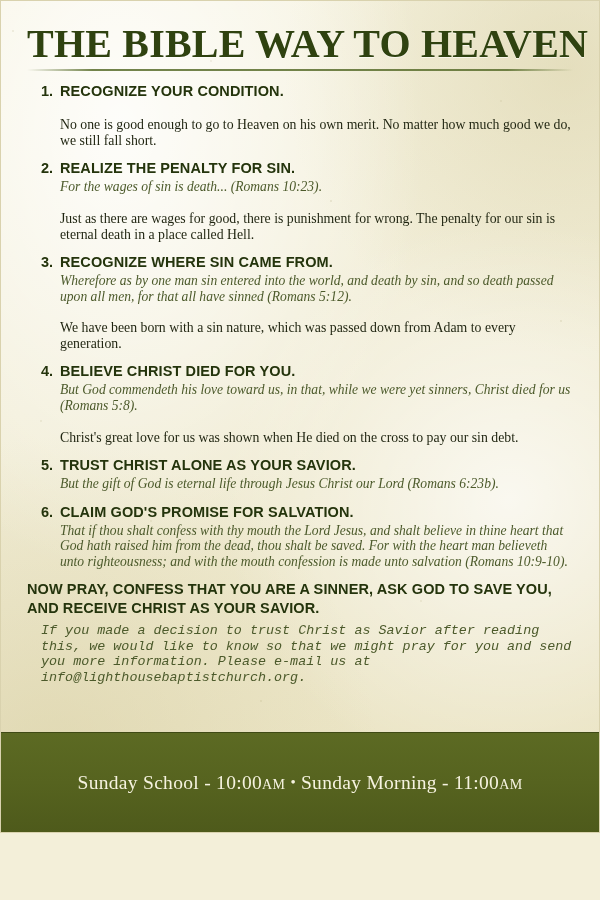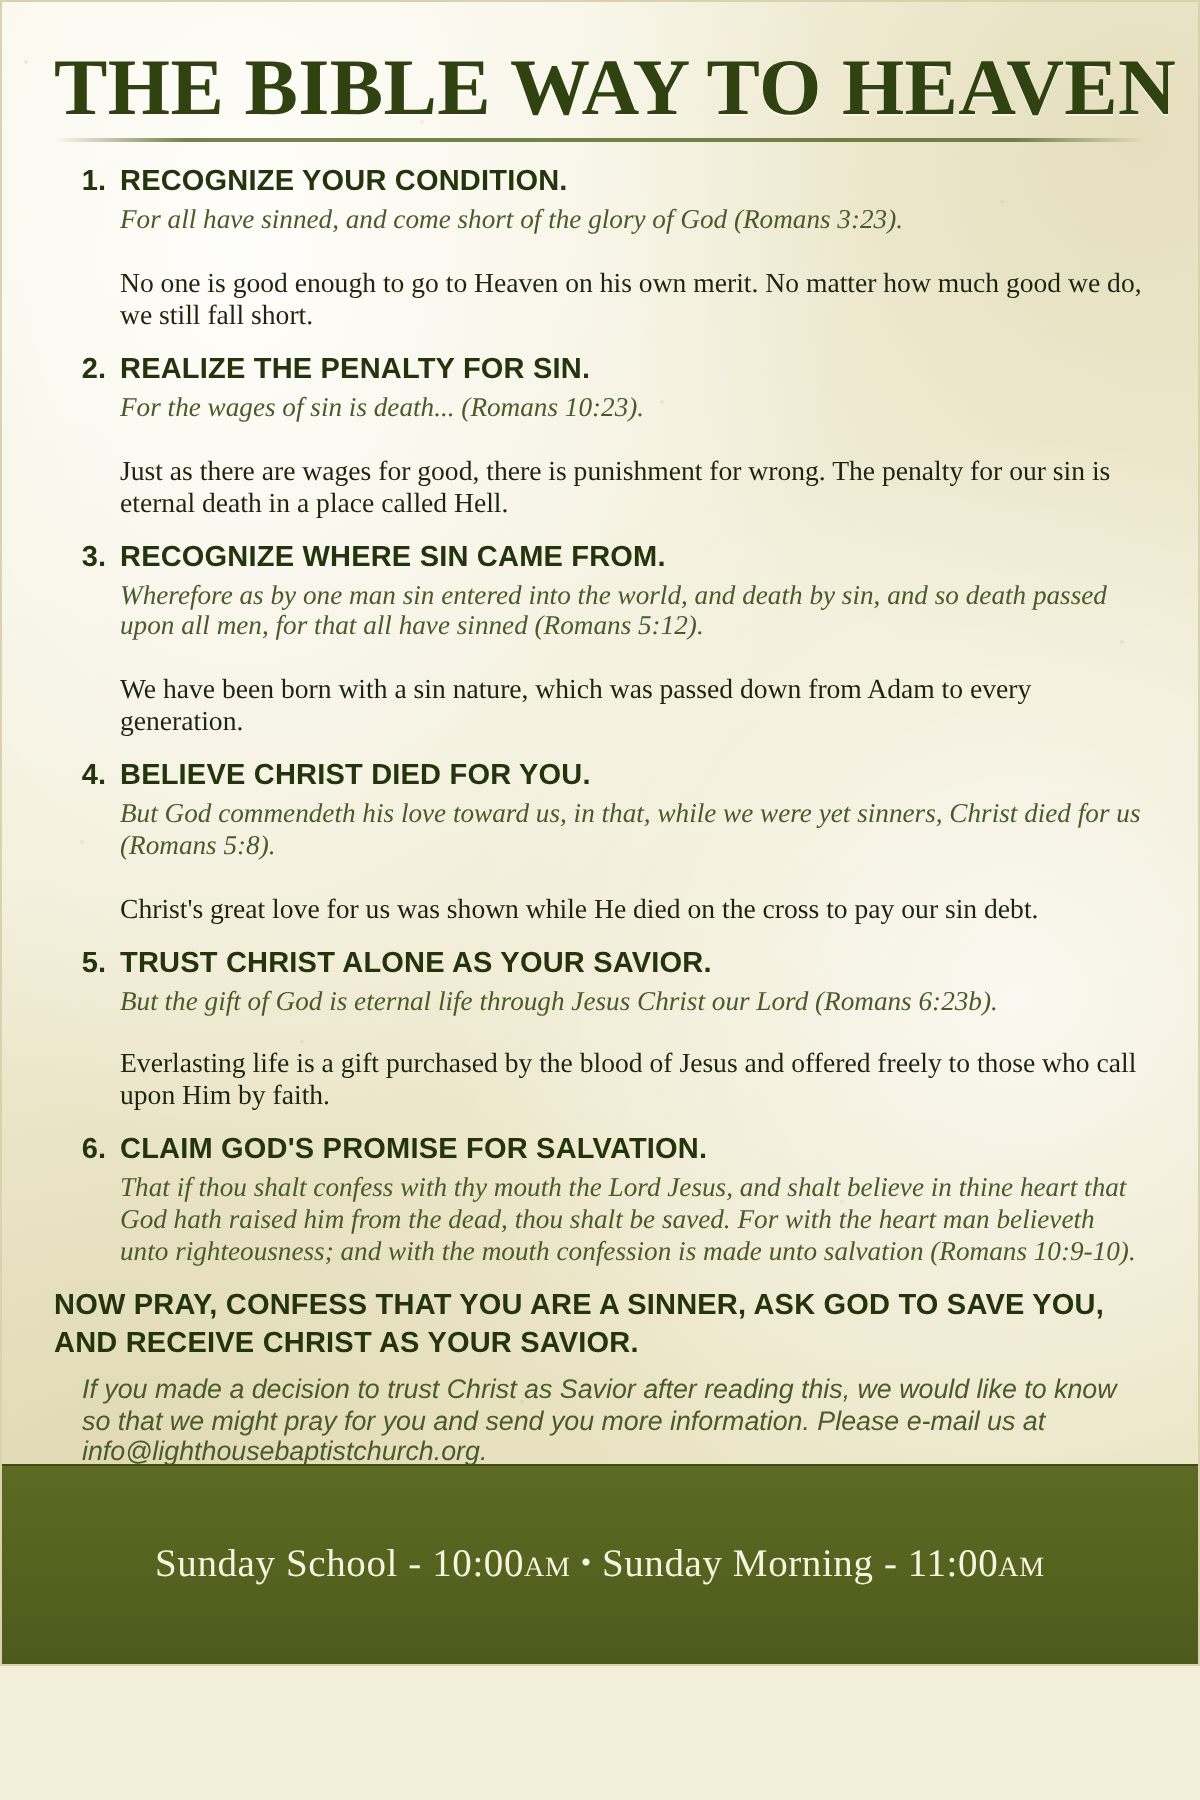--- a/index.html
+++ b/index.html
@@ -119,21 +119,21 @@
   }
   .closing-head {
     font-family: "Liberation Sans", sans-serif;
     font-weight: bold;
     font-size: 14.5px;
     color: #24340c;
     line-height: 1.32;
     letter-spacing: 0.1px;
   }
   .closing-note {
-    font-family: Liberation Sans, sans-serif;
+    font-family: Liberation Mono, monospace;
     font-style: italic;
     font-size: 13.4px;
     color: #4c5a2b;
     line-height: 1.17;
     margin-top: 5px;
     padding-left: 14px;
   }
   .footer {
     position: absolute;
     left: 0;
@@ -175,21 +175,20 @@
 
     <h1 class="title">THE BIBLE WAY TO HEAVEN</h1>
     <div class="title-rule"></div>
 
     <div class="steps">
 
       <div class="step">
         <div class="step-num">1.</div>
         <div class="step-body">
           <div class="step-head">RECOGNIZE YOUR CONDITION.</div>
-          <p class="verse">For all have sinned, and come short of the glory of God (Romans 3:23).</p>
           <p class="explain">No one is good enough to go to Heaven on his own merit. No matter how much good we do, we still fall short.</p>
         </div>
       </div>
 
       <div class="step">
         <div class="step-num">2.</div>
         <div class="step-body">
           <div class="step-head">REALIZE THE PENALTY FOR SIN.</div>
           <p class="verse">For the wages of sin is death... (Romans 10:23).</p>
           <p class="explain">Just as there are wages for good, there is punishment for wrong. The penalty for our sin is eternal death in a place called Hell.</p>
@@ -203,30 +202,29 @@
           <p class="verse">Wherefore as by one man sin entered into the world, and death by sin, and so death passed upon all men, for that all have sinned (Romans 5:12).</p>
           <p class="explain">We have been born with a sin nature, which was passed down from Adam to every generation.</p>
         </div>
       </div>
 
       <div class="step">
         <div class="step-num">4.</div>
         <div class="step-body">
           <div class="step-head">BELIEVE CHRIST DIED FOR YOU.</div>
           <p class="verse">But God commendeth his love toward us, in that, while we were yet sinners, Christ died for us (Romans 5:8).</p>
-          <p class="explain">Christ's great love for us was shown while He died on the cross to pay our sin debt.</p>
+          <p class="explain">Christ's great love for us was shown when He died on the cross to pay our sin debt.</p>
         </div>
       </div>
 
       <div class="step">
         <div class="step-num">5.</div>
         <div class="step-body">
           <div class="step-head">TRUST CHRIST ALONE AS YOUR SAVIOR.</div>
           <p class="verse">But the gift of God is eternal life through Jesus Christ our Lord (Romans 6:23b).</p>
-          <p class="explain">Everlasting life is a gift purchased by the blood of Jesus and offered freely to those who call upon Him by faith.</p>
         </div>
       </div>
 
       <div class="step">
         <div class="step-num">6.</div>
         <div class="step-body">
           <div class="step-head">CLAIM GOD'S PROMISE FOR SALVATION.</div>
           <p class="verse">That if thou shalt confess with thy mouth the Lord Jesus, and shalt believe in thine heart that God hath raised him from the dead, thou shalt be saved. For with the heart man believeth unto righteousness; and with the mouth confession is made unto salvation (Romans 10:9-10).</p>
         </div>
       </div>

